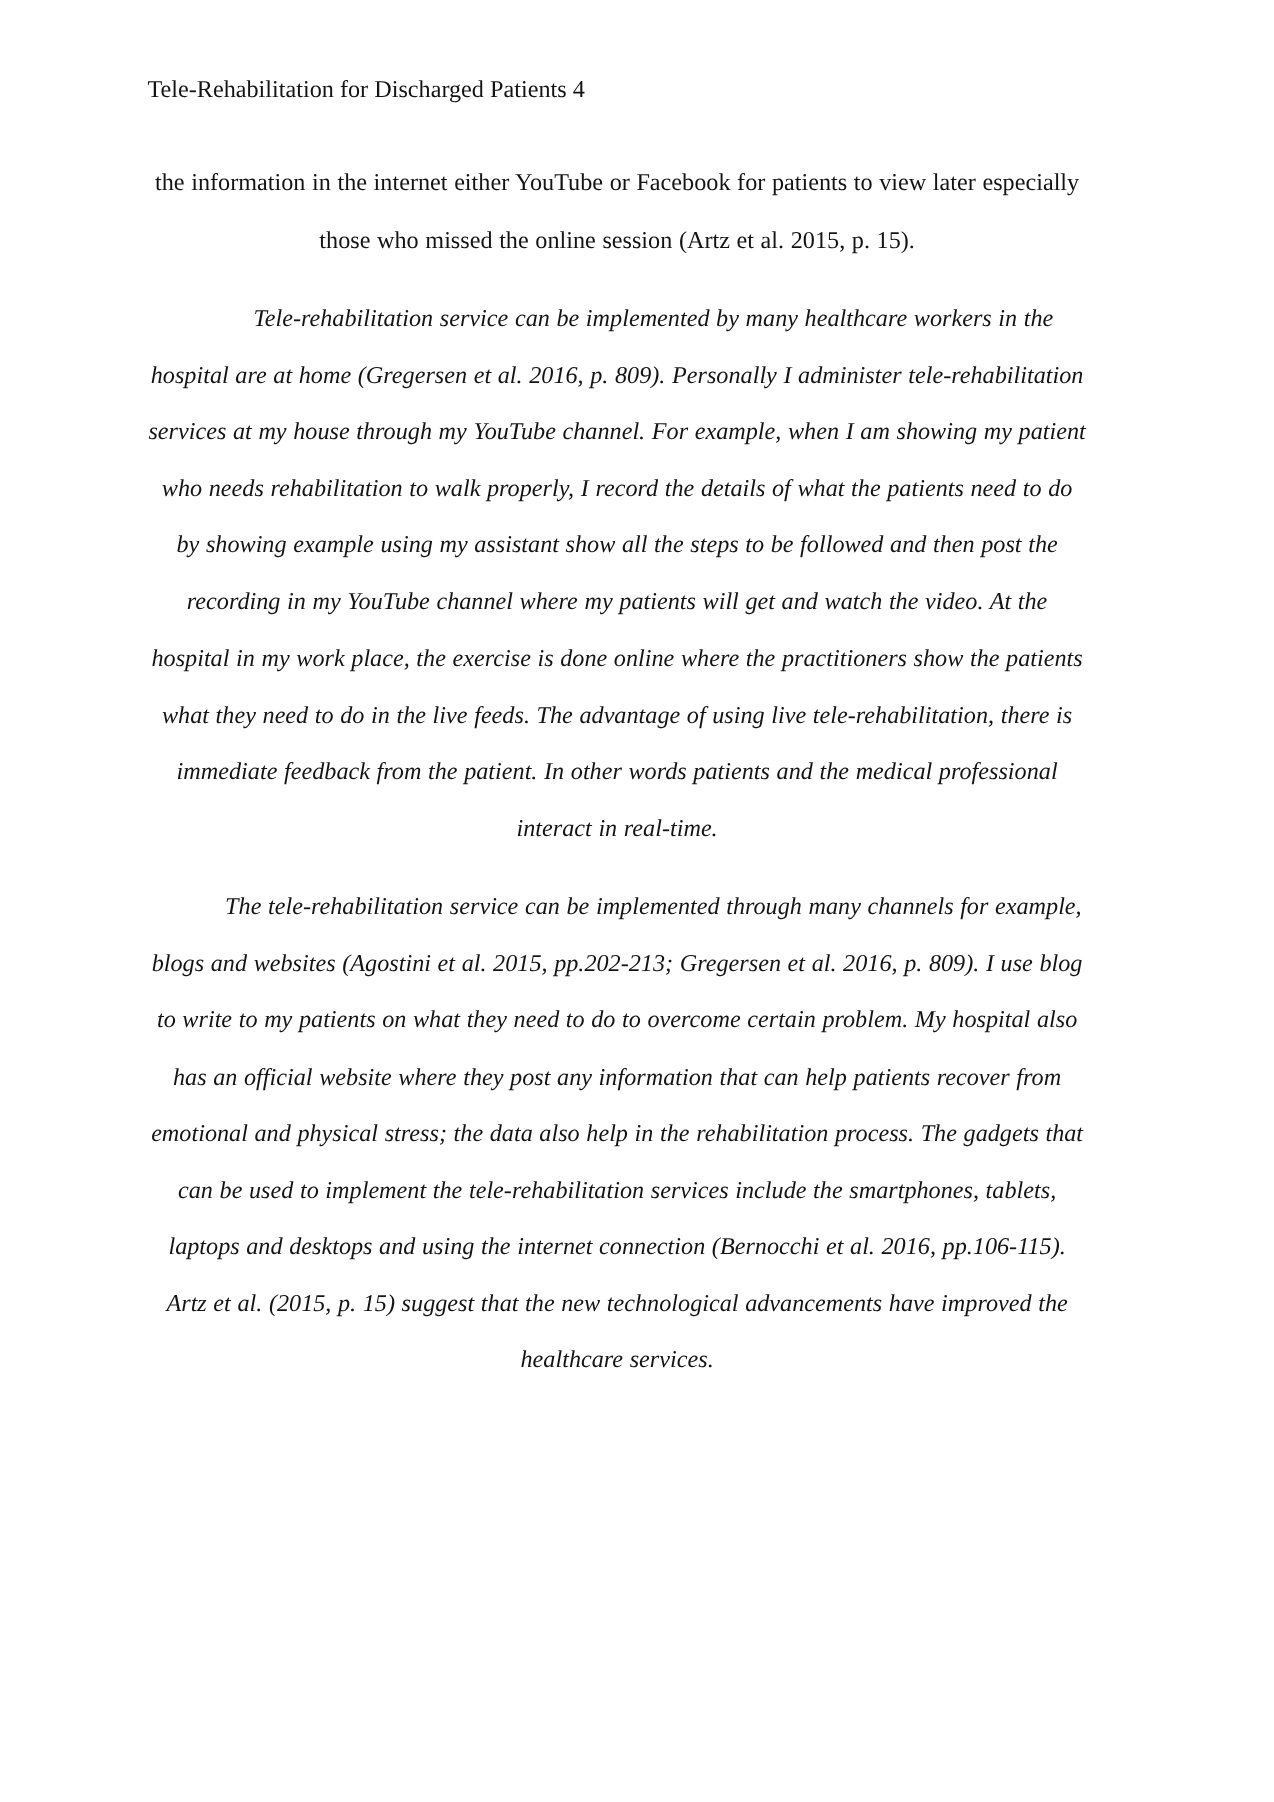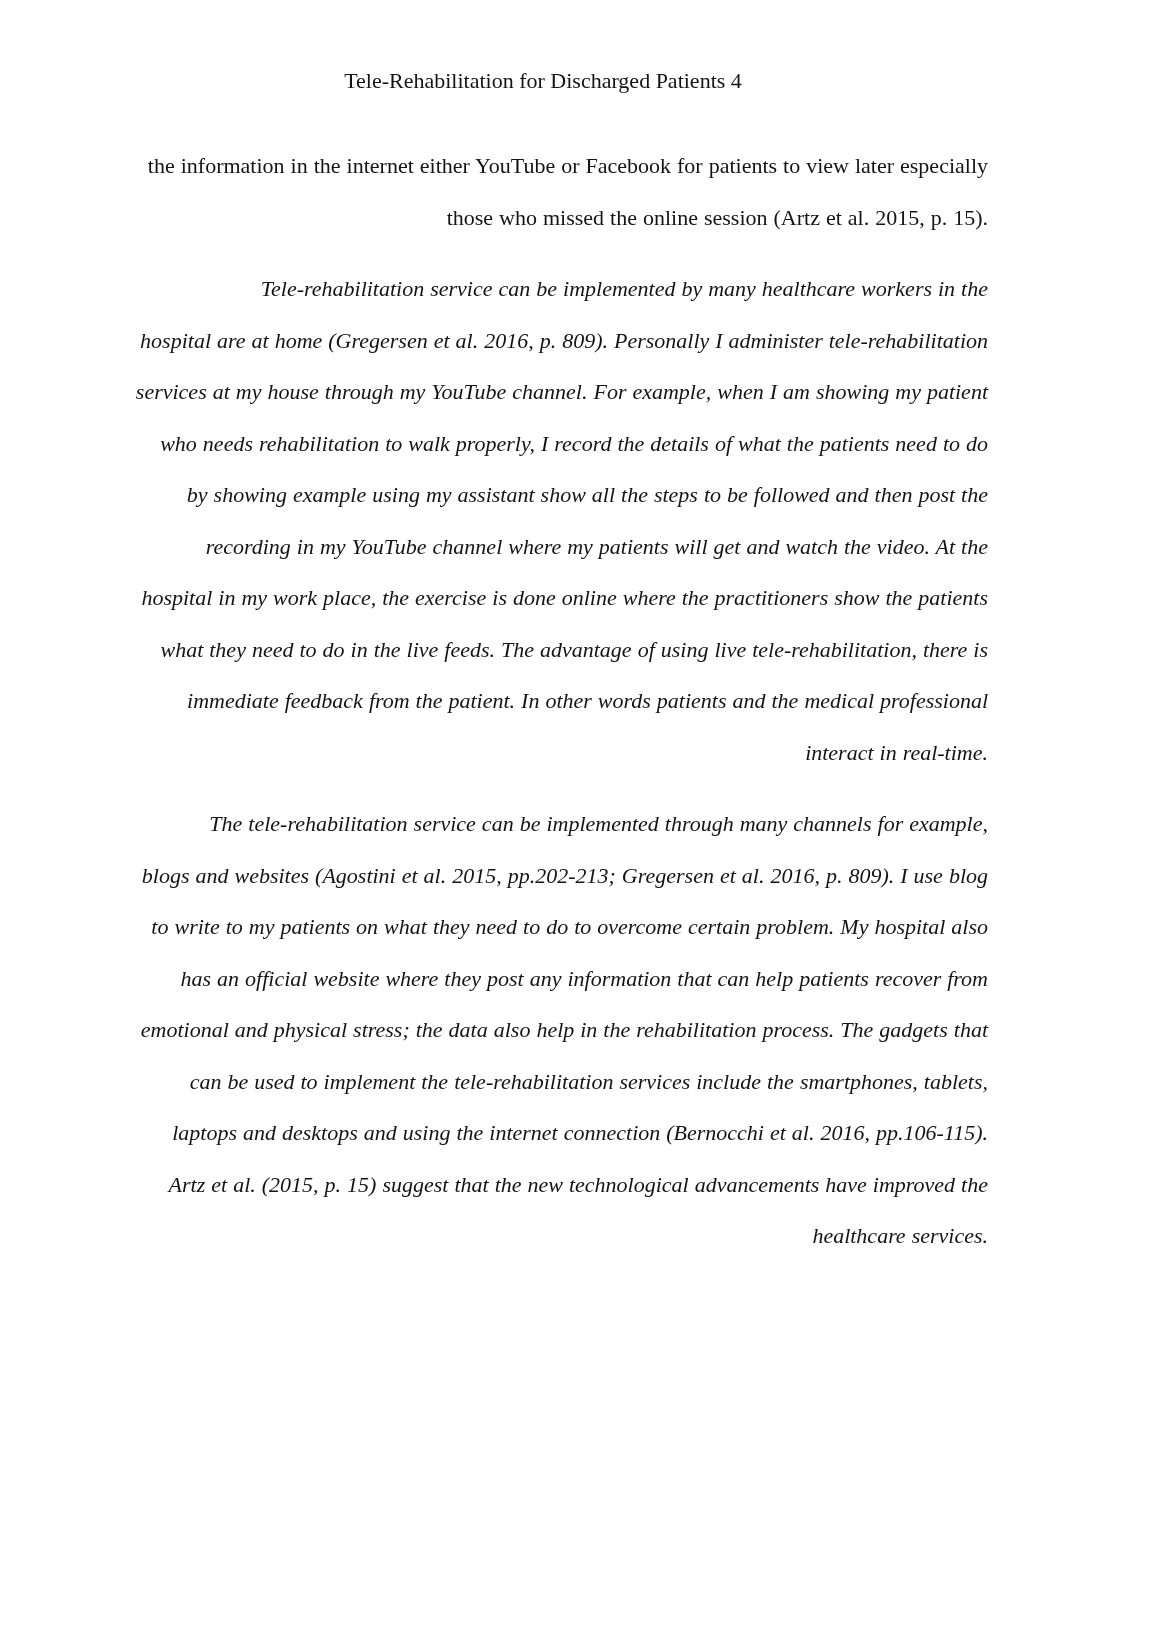--- a/index.html
+++ b/index.html
@@ -12,32 +12,32 @@
     width: 1158px;
     height: 1638px;
     background: #ffffff;
     box-sizing: border-box;
     padding: 66px 170px 0 134px;
     font-family: "Liberation Serif", serif;
     color: #141414;
     overflow: hidden;
   }
   .running-head {
-    text-align: center;
+    text-align: left;
     font-size: 22px;
     line-height: 30px;
     margin: 0 36px 0 0; 
     margin-bottom: 44px;
     white-space: nowrap;
   }
   .body-text p {
     font-size: 22px;
     line-height: 51.5px;
     margin: 0 0 20px 0;
-    text-align: right;
+    text-align: center;
     word-spacing: 0.5px;
   }
   .body-text p.indent {
     text-indent: 66px;
     font-style: italic;
   }
 </style>
 </head>
 <body>
 

